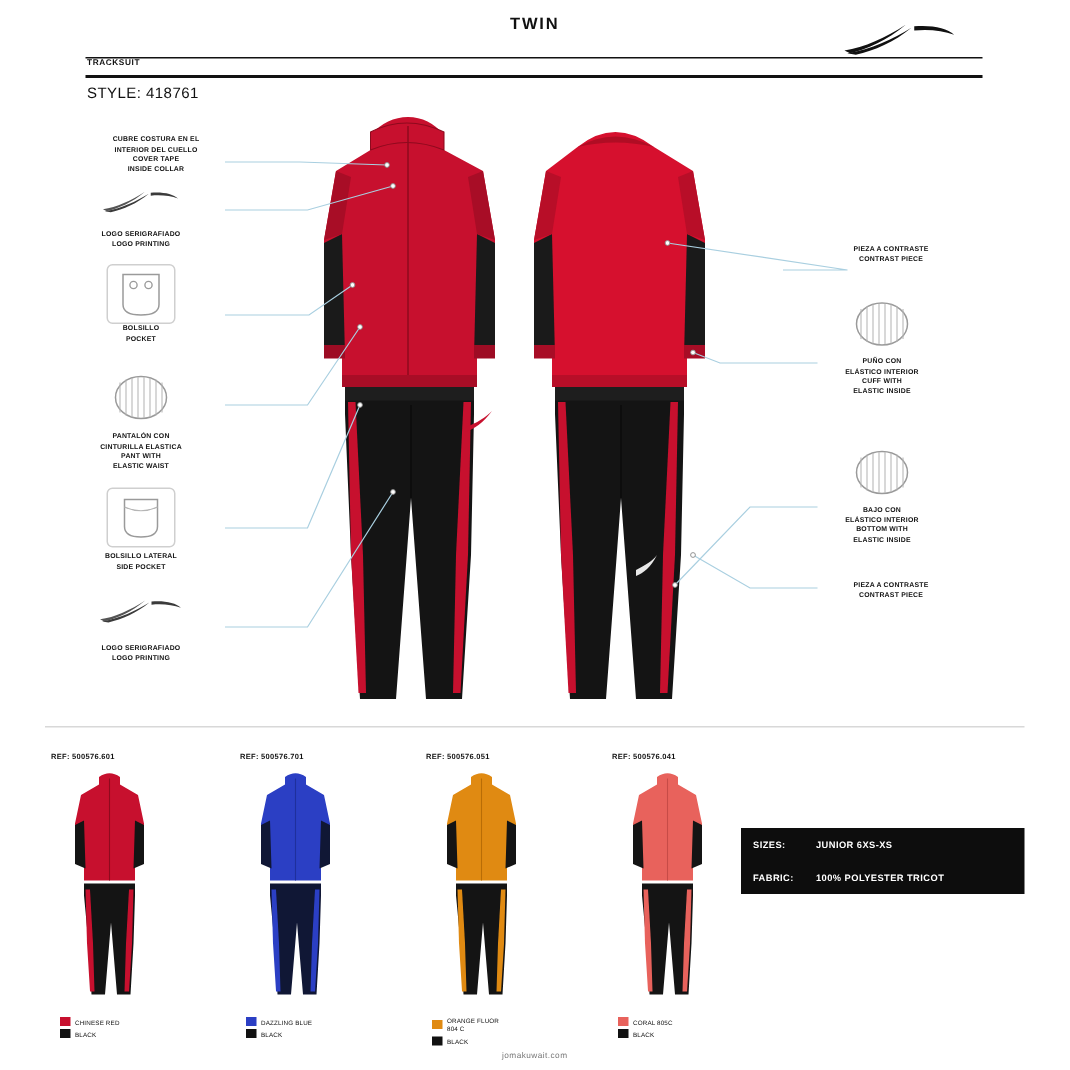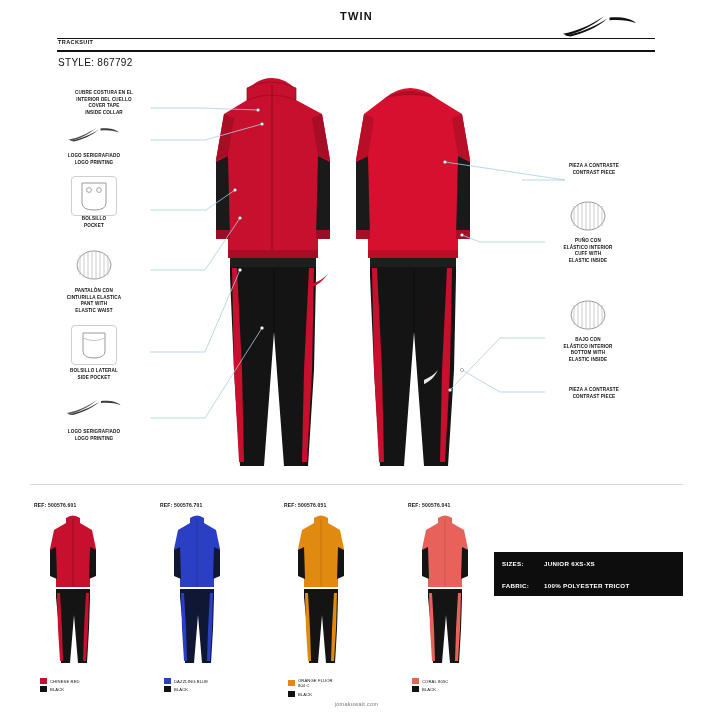--- a/index.html
+++ b/index.html
@@ -84,21 +84,21 @@
 </head>
 <body>
 
 <div class="page">
 
   <div class="title">TWIN</div>
 
   <div class="hdr-rule"></div>
   <div class="hdr-rule2"></div>
   <div class="hdr-cat">TRACKSUIT</div>
-  <div class="style">STYLE: 867792</div>
+  <div class="style">STYLE: 418761</div>
 
   <div class="joma-logo">
     <svg viewBox="0 0 160 52" width="76" height="26">
       <path d="M6 44 C40 38 70 24 96 8 C72 28 44 40 18 46 Z" fill="#111"></path>
       <path d="M100 6 C124 4 146 8 156 18 C140 12 120 10 100 12 Z" fill="#111"></path>
       <path d="M2 40 C30 36 60 22 88 4 C62 26 34 38 10 44 Z" fill="#111"></path>
     </svg>
   </div>
 
   <svg width="713" height="470" style="position:absolute;left:0;top:70px;">

